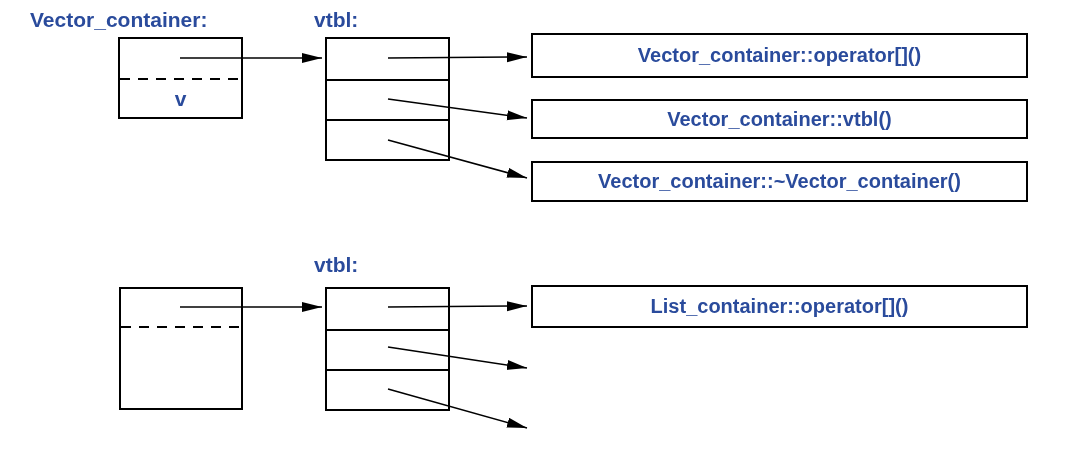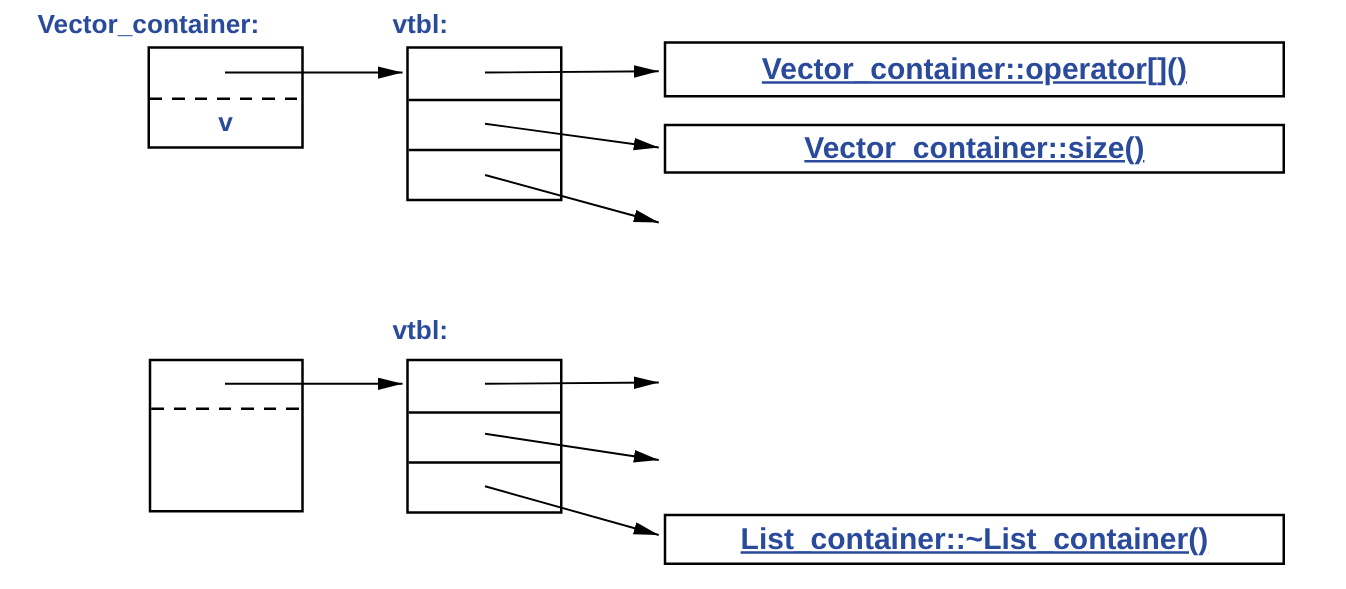--- a/index.html
+++ b/index.html
@@ -40,23 +40,22 @@
   .member{
     position:absolute;left:0;right:0;bottom:0;
     display:flex;align-items:center;justify-content:center;
     color:var(--text-color);font-weight:bold;font-size:21px;
   }
   .vtblbox{display:grid;grid-template-rows:1fr 1fr 1fr;}
   .slot{box-sizing:border-box;}
   .slot + .slot{border-top:2px solid var(--line-color);}
   .fbox{
     display:flex;align-items:center;justify-content:center;
-    color:var(--text-color);font-weight:bold;font-size:24px;
+    color:var(--text-color);font-weight:bold;font-size:20px;
     white-space:nowrap;
-    text-decoration:underline;
   }
 </style>
 </head>
 <body>
 
 <div class="canvas">
 
   <svg class="arrows" width="1077" height="471">
     <defs>
       <marker id="ah" markerWidth="22" markerHeight="12" refX="20" refY="5" orient="auto" markerUnits="userSpaceOnUse">
@@ -86,32 +85,35 @@
   <div class="vtblbox" style="left:325px;top:37px;width:125px;height:124px">
     <div class="slot"></div>
     <div class="slot"></div>
     <div class="slot"></div>
   </div>
 
   <div class="fbox" style="left:531px;top:33px;width:497px;height:45px">
     <span>Vector_container::operator[]()</span>
   </div>
   <div class="fbox" style="left:531px;top:99px;width:497px;height:40px">
-    <span>Vector_container::size()</span>
+    <span>Vector_container::vtbl()</span>
+  </div>
+  <div class="fbox" style="left:531px;top:161px;width:497px;height:41px">
+    <span>Vector_container::~Vector_container()</span>
   </div>
 
   <div class="label" style="left:314px;top:253px">vtbl:</div>
 
   <div class="objbox" style="left:119px;top:287px;width:124px;height:123px">
     <div class="dash" style="top:37px"></div>
   </div>
 
   <div class="vtblbox" style="left:325px;top:287px;width:125px;height:124px">
     <div class="slot"></div>
     <div class="slot"></div>
     <div class="slot"></div>
   </div>
 
-  <div class="fbox" style="left:531px;top:411px;width:497px;height:41px">
-    <span>List_container::~List_container()</span>
+  <div class="fbox" style="left:531px;top:285px;width:497px;height:43px">
+    <span>List_container::operator[]()</span>
   </div>
 
 </div>
 
 </body></html>

